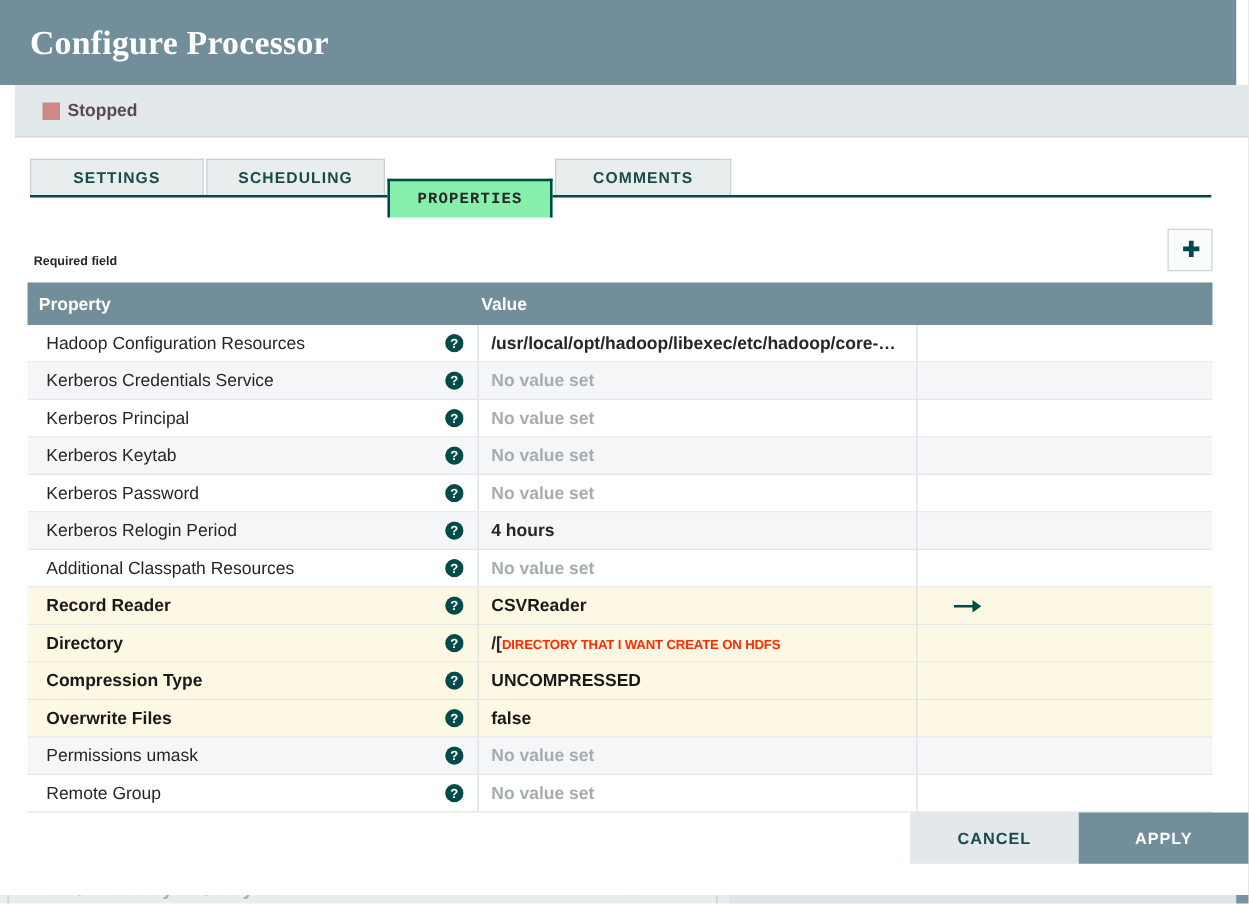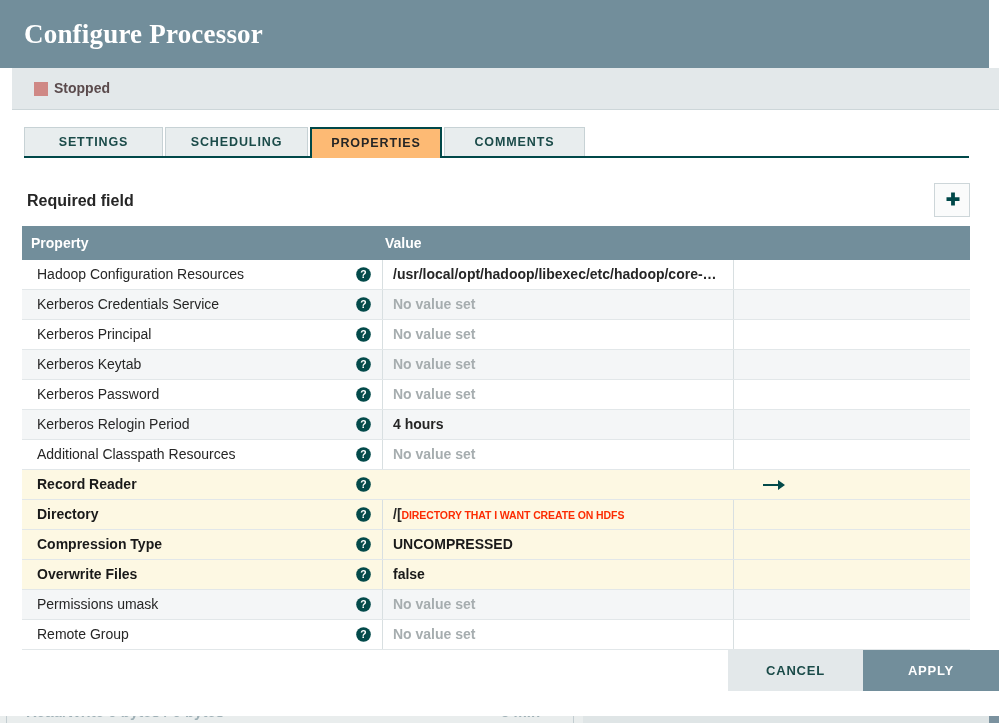--- a/index.html
+++ b/index.html
@@ -160,40 +160,41 @@
     box-sizing: border-box;
     font-size: 12.5px;
     font-weight: bold;
     letter-spacing: 0.9px;
     color: #1b4b49;
     text-align: center;
     line-height: 28px;
     cursor: pointer;
   }
   .tab.active {
-    top: 17px;
+    top: 33px;
     height: 31px;
-    background: #fdba74;
+    background: #86efac;
     border: 2px solid #004849;
     border-bottom: none;
     color: #262626;
     line-height: 29px;
     z-index: 3;
+    font-family: Liberation Mono, monospace;
   }
   .tab-0 { left: 24px;  width: 139px; }
   .tab-1 { left: 165px; width: 143px; }
   .tab-2 { left: 310px; width: 132px; }
   .tab-3 { left: 444px; width: 141px; }
 
   
   .required-label {
     position: absolute;
     left: 27px;
-    top: 192px;
-    font-size: 16px;
+    top: 204px;
+    font-size: 10px;
     font-weight: bold;
     color: #262626;
   }
   .add-btn {
     position: absolute;
     left: 934px;
     top: 183px;
     width: 36px;
     height: 34px;
     background: #fafbfb;
@@ -476,20 +477,23 @@
             <div class="cell-extra"></div>
           </div>
           <div class="row highlight">
             <div class="cell-prop">
               <div class="cell-prop-text">Record Reader</div>
               <span class="help-icon"><svg width="15" height="15" viewBox="0 0 15 15">
                   <circle cx="7.5" cy="7.5" r="7.3" fill="#034a4a"></circle>
                   <text x="7.5" y="11.4" text-anchor="middle" font-family="Liberation Sans, sans-serif" font-size="10.5" font-weight="bold" fill="#ffffff">?</text>
                 </svg></span>
             </div>
+            <div class="cell-val">
+              <div class="cell-val-text">CSVReader</div>
+            </div>
             <div class="cell-extra">
               <span class="goto-icon"><svg width="22" height="14" viewBox="0 0 22 14">
                   <path d="M0 6 h15 v-4 l7 5 -7 5 v-4 h-15 z" fill="#034a4a"></path>
                 </svg></span>
             </div>
           </div>
           <div class="row highlight">
             <div class="cell-prop">
               <div class="cell-prop-text">Directory</div>
               <span class="help-icon"><svg width="15" height="15" viewBox="0 0 15 15">

